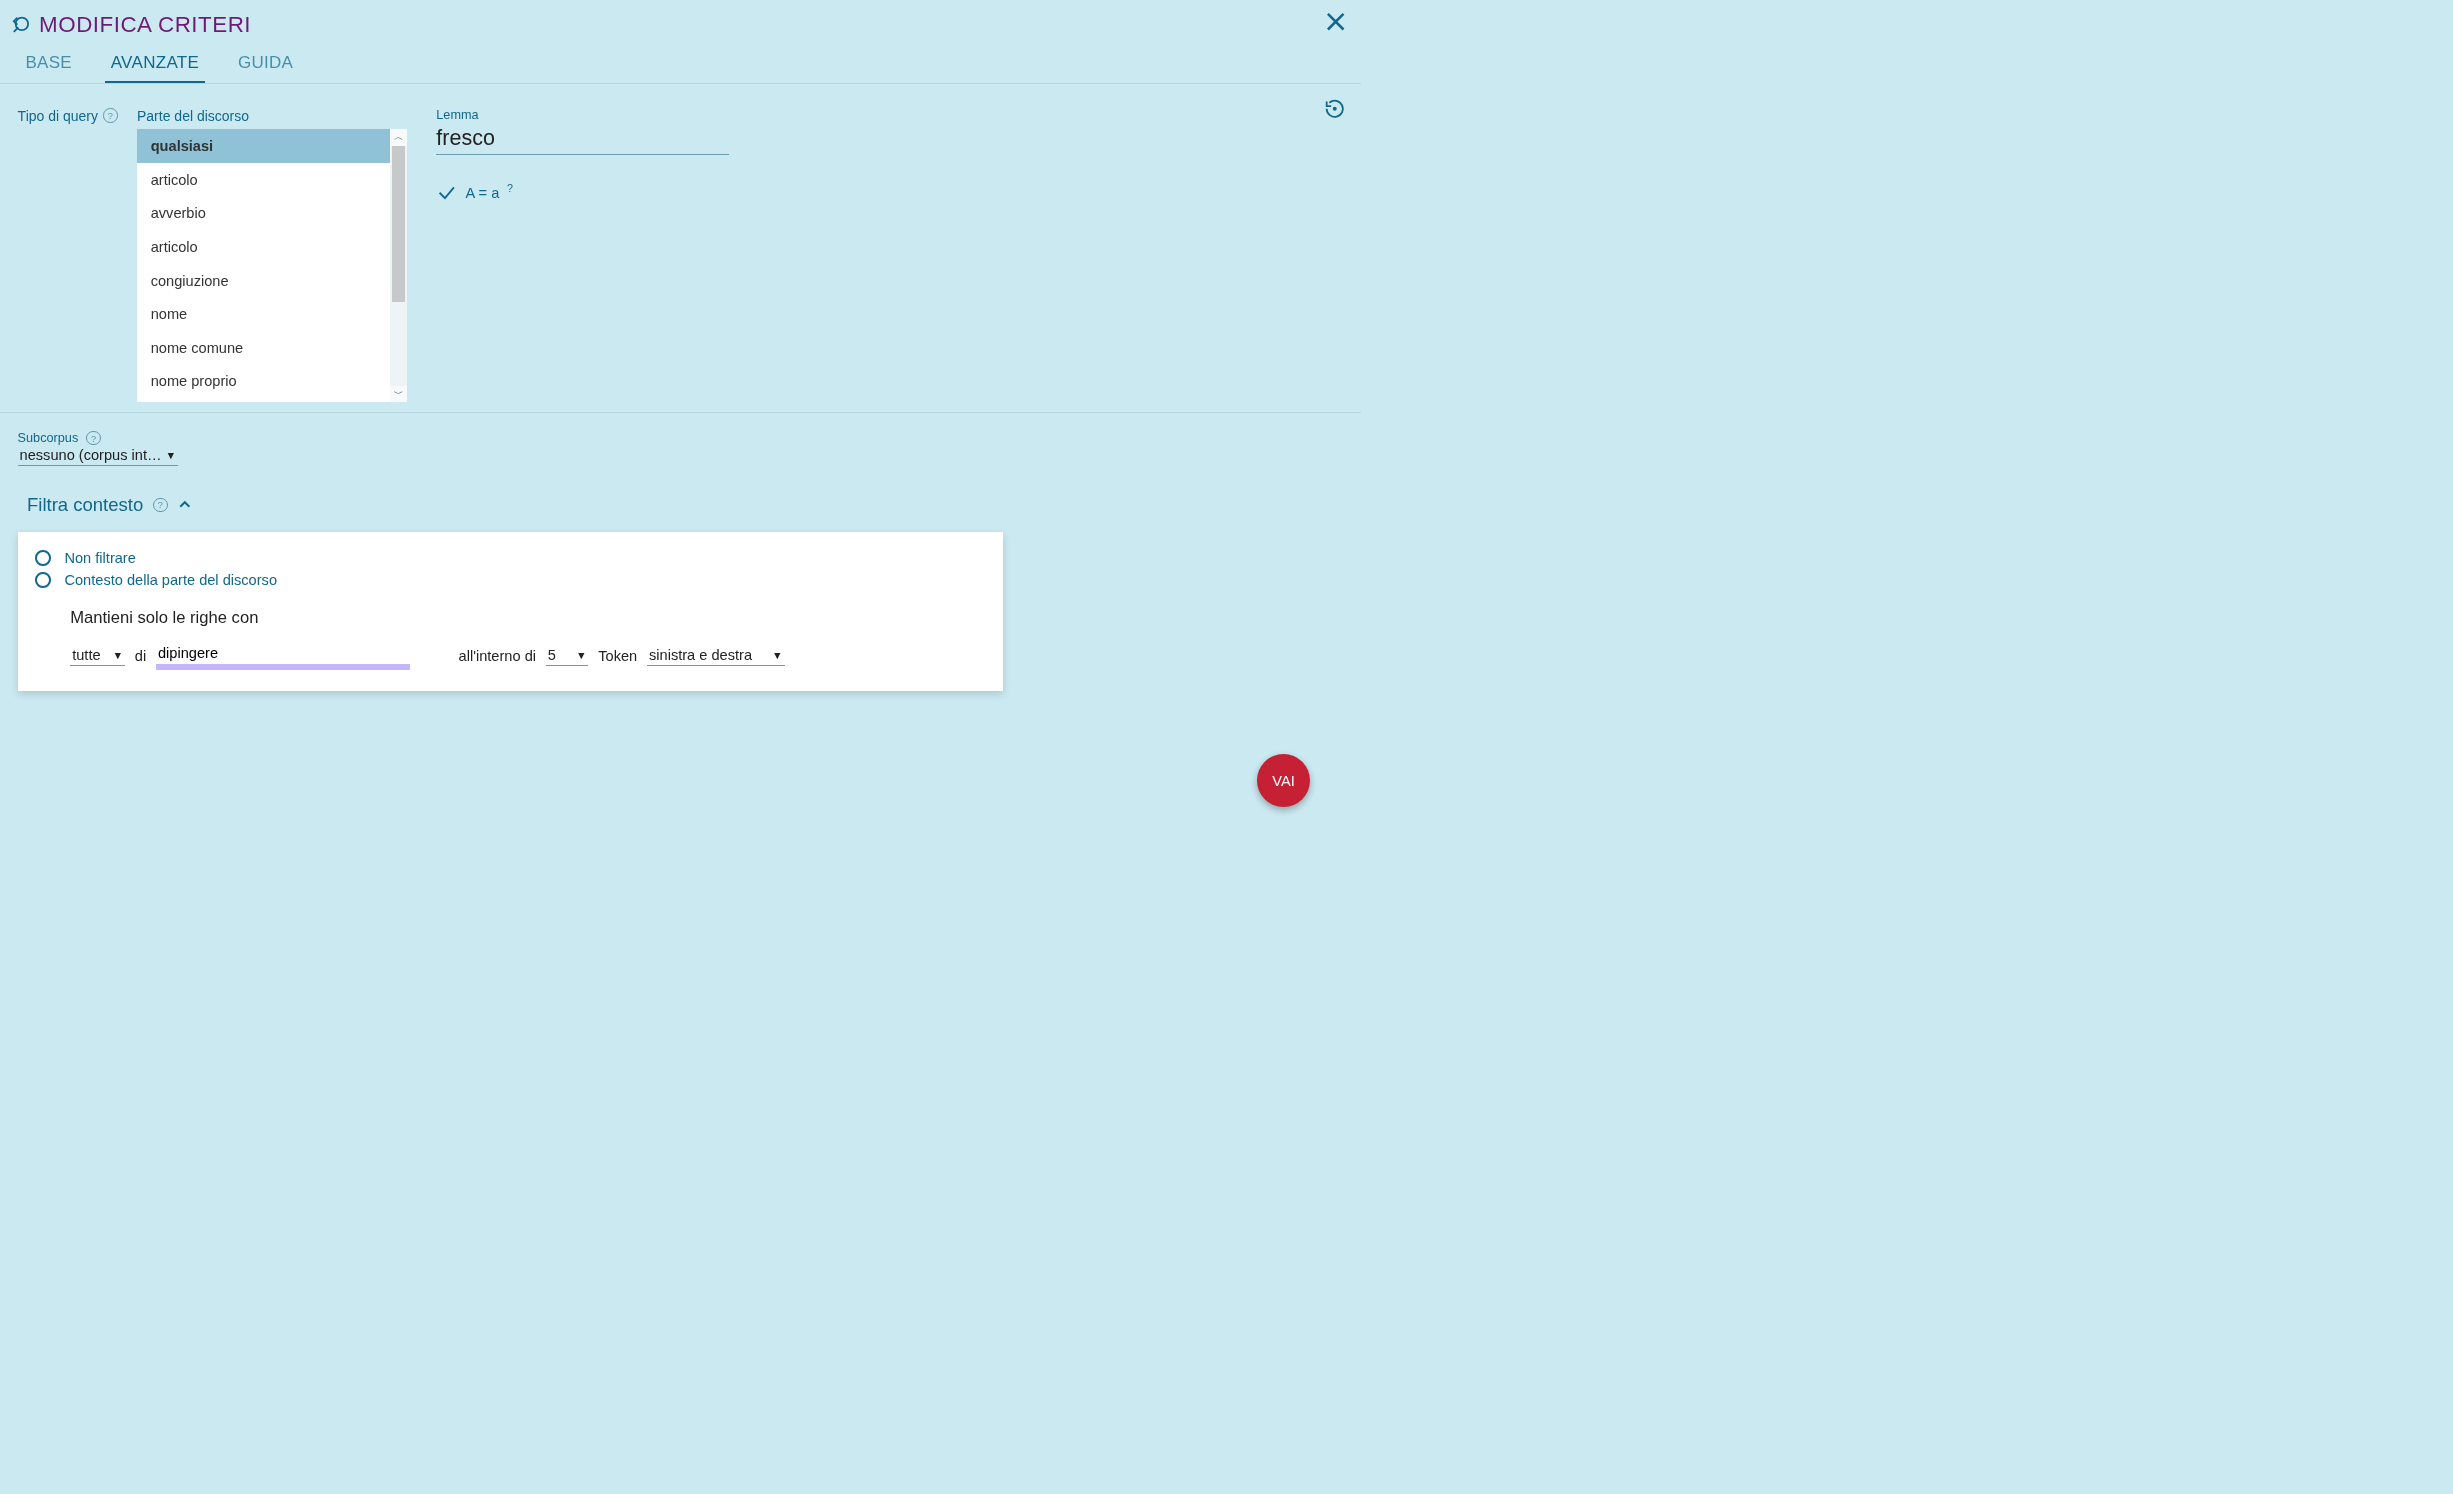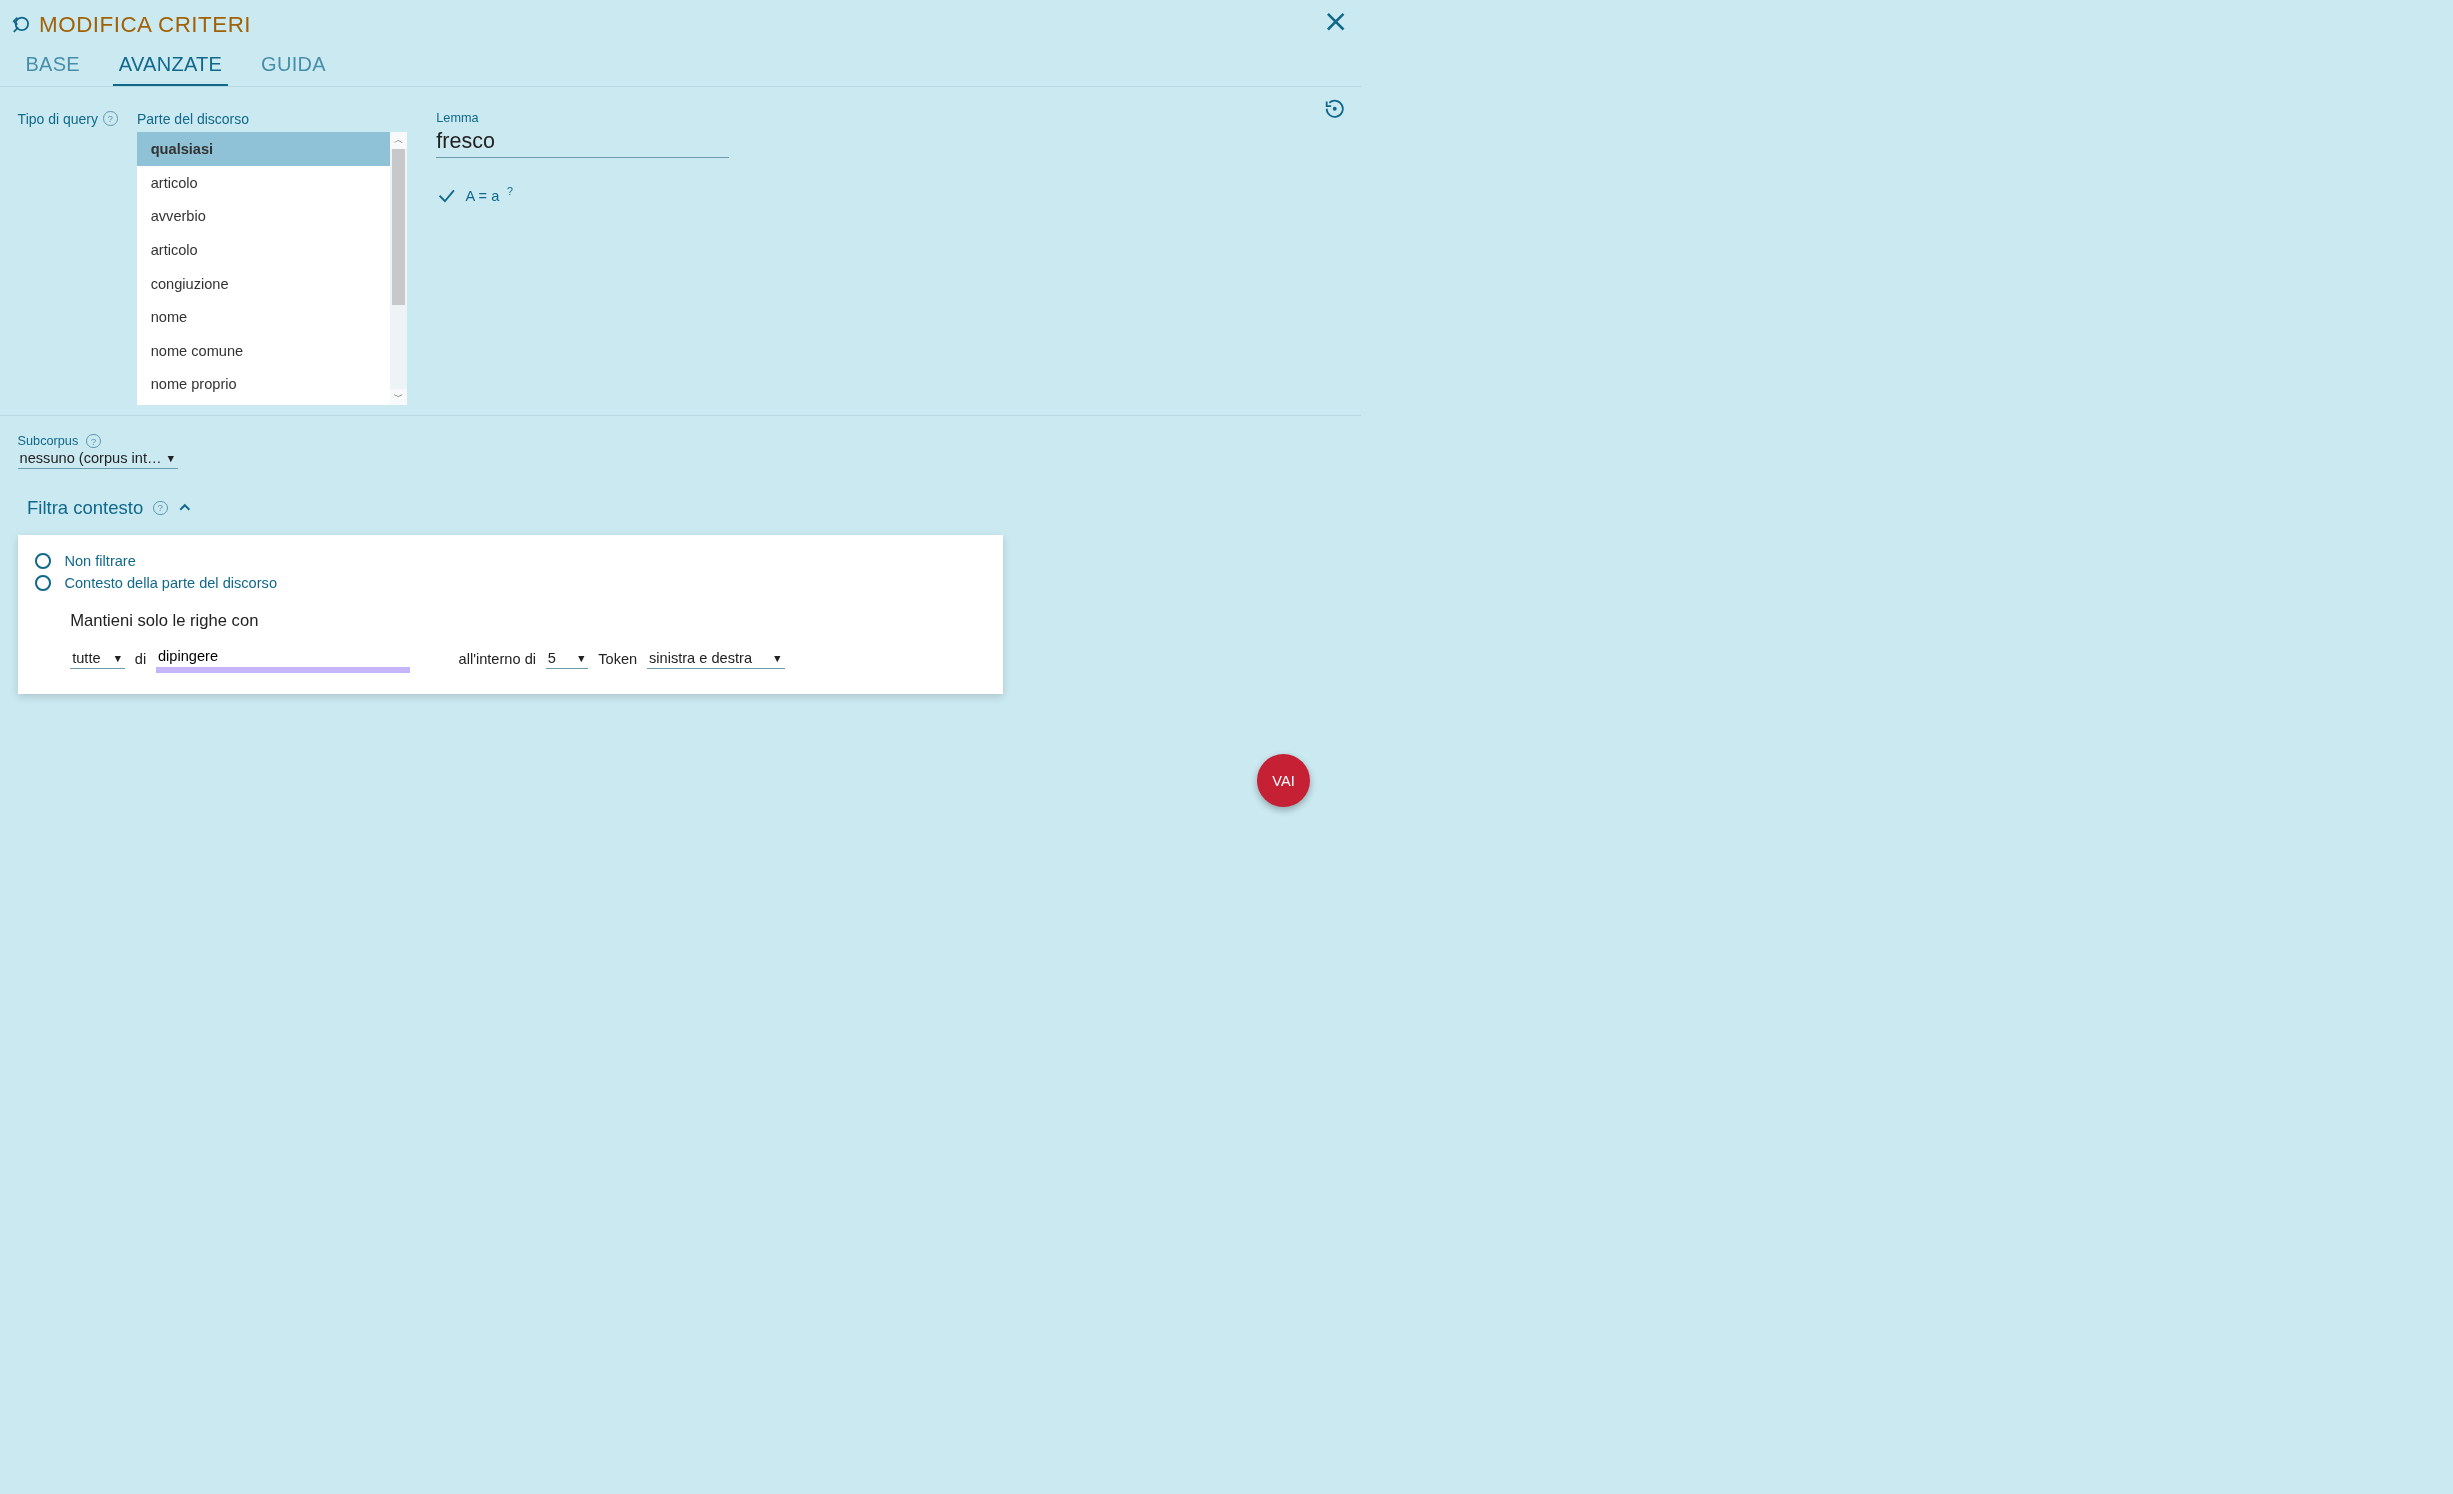--- a/index.html
+++ b/index.html
@@ -12,21 +12,21 @@
     position: relative;
     overflow: hidden;
   }
   .header {
     display: flex;
     align-items: center;
     padding: 11.7px 15.6px 5.9px 11.7px;
     position: relative;
   }
   .header .title {
-    color: #a16207;
+    color: #701a75;
     font-size: 22.4px;
     font-weight: 400;
     letter-spacing: 0.5px;
     margin-left: 5.9px;
   }
   .close-x {
     position: absolute;
     right: 13.7px;
     top: 9.8px;
     color: #10688b;
@@ -36,21 +36,21 @@
   }
   .tabs {
     display: flex;
     gap: 27px;
     padding: 0 19.5px;
     border-bottom: 1px solid #b7d8e2;
   }
   .tab {
     padding: 9.8px 5.9px 7.8px 5.9px;
     color: #10688b;
-    font-size: 20px;
+    font-size: 17px;
     letter-spacing: 0.3px;
     cursor: pointer;
     opacity: 0.7;
   }
   .tab.active {
     border-bottom: 2px solid #10688b;
     opacity: 1;
     font-weight: 500;
   }
   .body {

